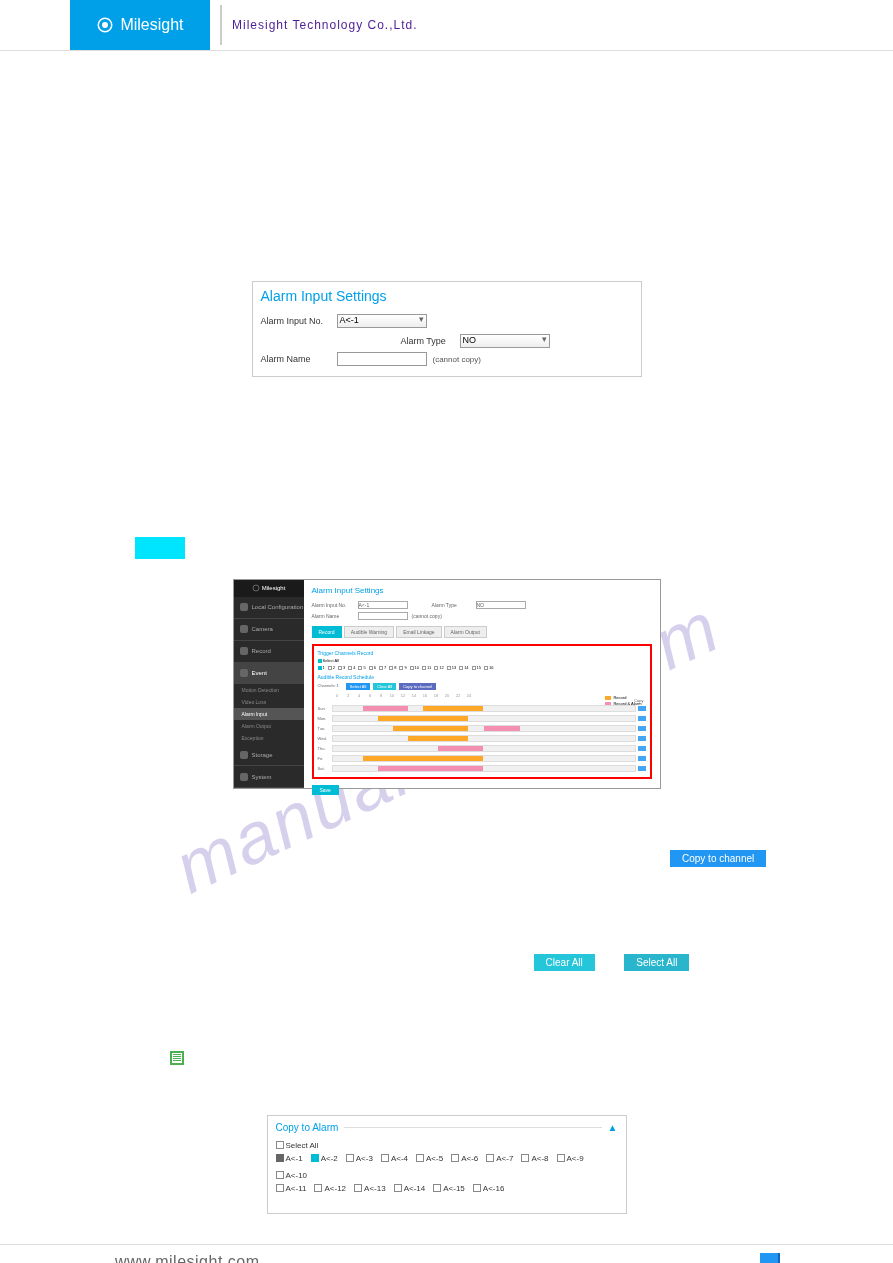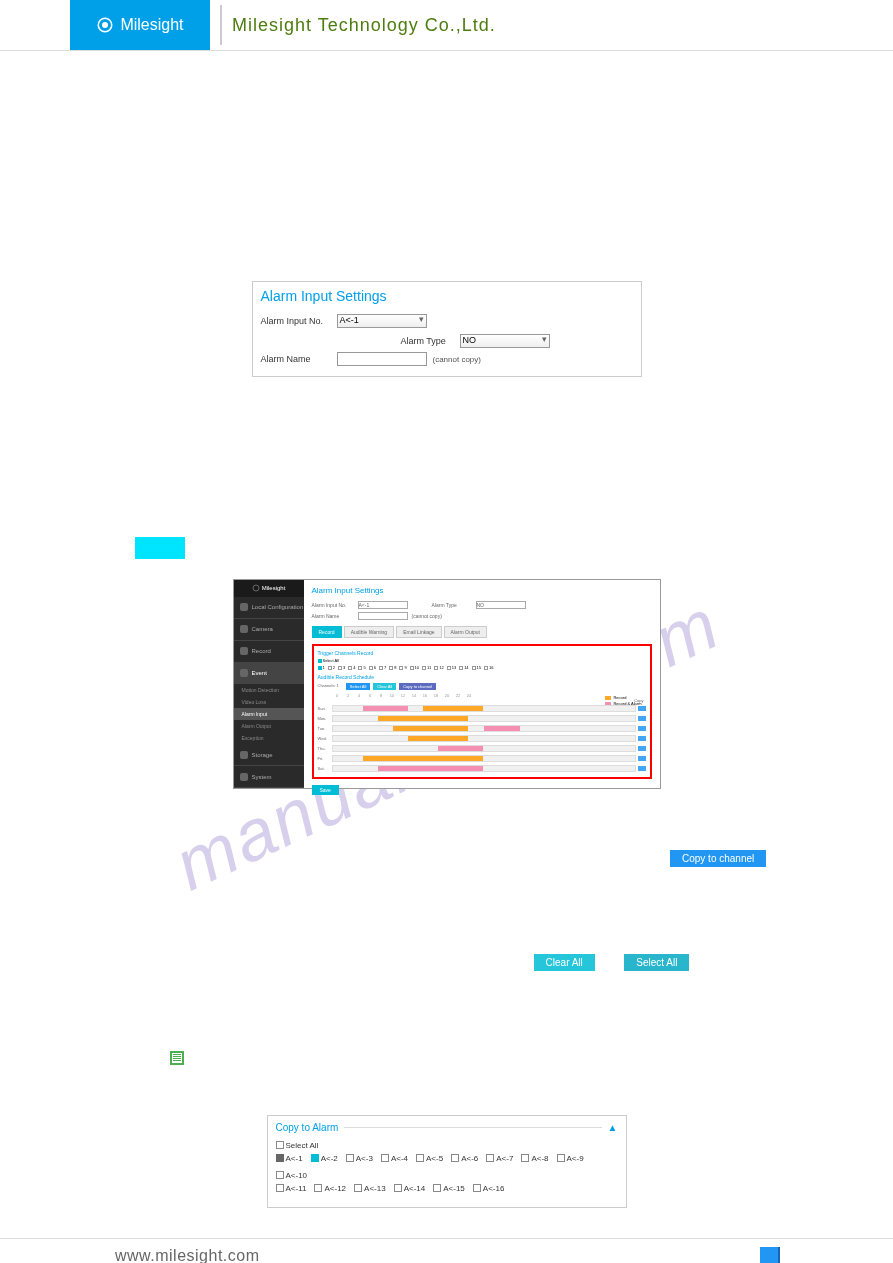--- a/index.html
+++ b/index.html
@@ -3,21 +3,21 @@
   <meta charset="utf-8">
   <style>
     * { margin: 0; padding: 0; box-sizing: border-box; }
     body { font-family: Arial, sans-serif; background: #fff; width: 893px; margin: 0 auto; position: relative; }
     
     .page-header { display: flex; align-items: center; height: 50px; }
     .logo-box { background: #00a0e9; color: #fff; width: 140px; height: 50px; display: flex; align-items: center; justify-content: center; margin-left: 70px; }
     .logo-box svg { margin-right: 6px; }
     .logo-text { font-size: 16px; font-weight: 500; }
     .divider { width: 2px; height: 40px; background: #ccc; margin: 0 10px; }
-    .company-name { font-size: 18px; color: #4d7c0f; letter-spacing: 1px; font-weight: 300; }
+    .company-name { font-size: 12px; color: #4c1d95; letter-spacing: 1px; font-weight: 300; }
     .header-rule { border: none; border-top: 1px solid #ddd; margin-top: 0; }
     
     .content { padding: 0 115px; position: relative; }
     
     .watermark { position: absolute; left: 50%; top: 50%; transform: translate(-50%, -50%) rotate(-25deg); font-size: 72px; color: rgba(140, 120, 200, 0.35); font-style: italic; font-weight: 300; pointer-events: none; z-index: 1; white-space: nowrap; letter-spacing: 2px; }
     
     .ais-panel { border: 1px solid #ccc; margin: 230px auto 40px; width: 390px; font-size: 10px; padding: 6px 8px 10px; background: #fff; position: relative; z-index: 2; }
     .ais-title { color: #00a0e9; font-size: 14px; margin-bottom: 10px; font-weight: normal; }
     .ais-row { display: flex; align-items: center; gap: 6px; margin-top: 4px; flex-wrap: wrap; }
     .ais-label { color: #333; width: 70px; font-size: 9px; }
@@ -78,21 +78,21 @@
     .spacer-btn-row { margin-top: 60px; }
     .btn-float-right { margin-left: 555px; }
     .btn-row2 { margin-top: 85px; text-align: center; }
     .btn-clear-pos { margin-left: 330px; }
     .btn-select-pos { margin-left: 25px; }
     
     .small-icon { display: inline-block; width: 14px; height: 14px; background: #4caf50; vertical-align: middle; margin: 80px 0 0 55px; position: relative; }
     .small-icon::before { content: ''; position: absolute; inset: 2px; background: #fff; }
     .small-icon::after { content: ''; position: absolute; left: 3px; top: 3px; width: 8px; height: 8px; background: repeating-linear-gradient(#4caf50, #4caf50 1px, #fff 1px, #fff 2px); }
     
-    .copy-alarm { border: 1px solid #ccc; width: 360px; margin: 50px auto 30px; font-size: 9px; padding: 6px 8px 10px; background: #fff; position: relative; z-index: 2; }
+    .copy-alarm { border: 1px solid #ccc; width: 360px; margin: 50px auto 30px; font-size: 9px; padding: 6px 8px 16px; background: #fff; position: relative; z-index: 2; }
     .copy-alarm-hdr { display: flex; justify-content: space-between; align-items: center; color: #00a0e9; font-size: 10px; margin-bottom: 8px; }
     .copy-alarm-hdr .line { flex: 1; height: 1px; background: #ddd; margin: 0 6px; }
     .copy-alarm-hdr .caret { color: #00a0e9; font-size: 10px; }
     .ca-row { display: flex; flex-wrap: wrap; gap: 8px; margin-bottom: 4px; }
     .ca-item { display: flex; align-items: center; gap: 2px; font-size: 8px; color: #333; }
     .ca-cb { width: 8px; height: 8px; border: 1px solid #888; display: inline-block; }
     .ca-cb.filled-dark { background: #666; border-color: #666; }
     .ca-cb.filled-blue { background: #00bcd4; border-color: #00bcd4; }
     
     .page-footer { border-top: 1px solid #ddd; margin-top: 20px; padding: 8px 115px 20px; display: flex; justify-content: space-between; align-items: center; }

